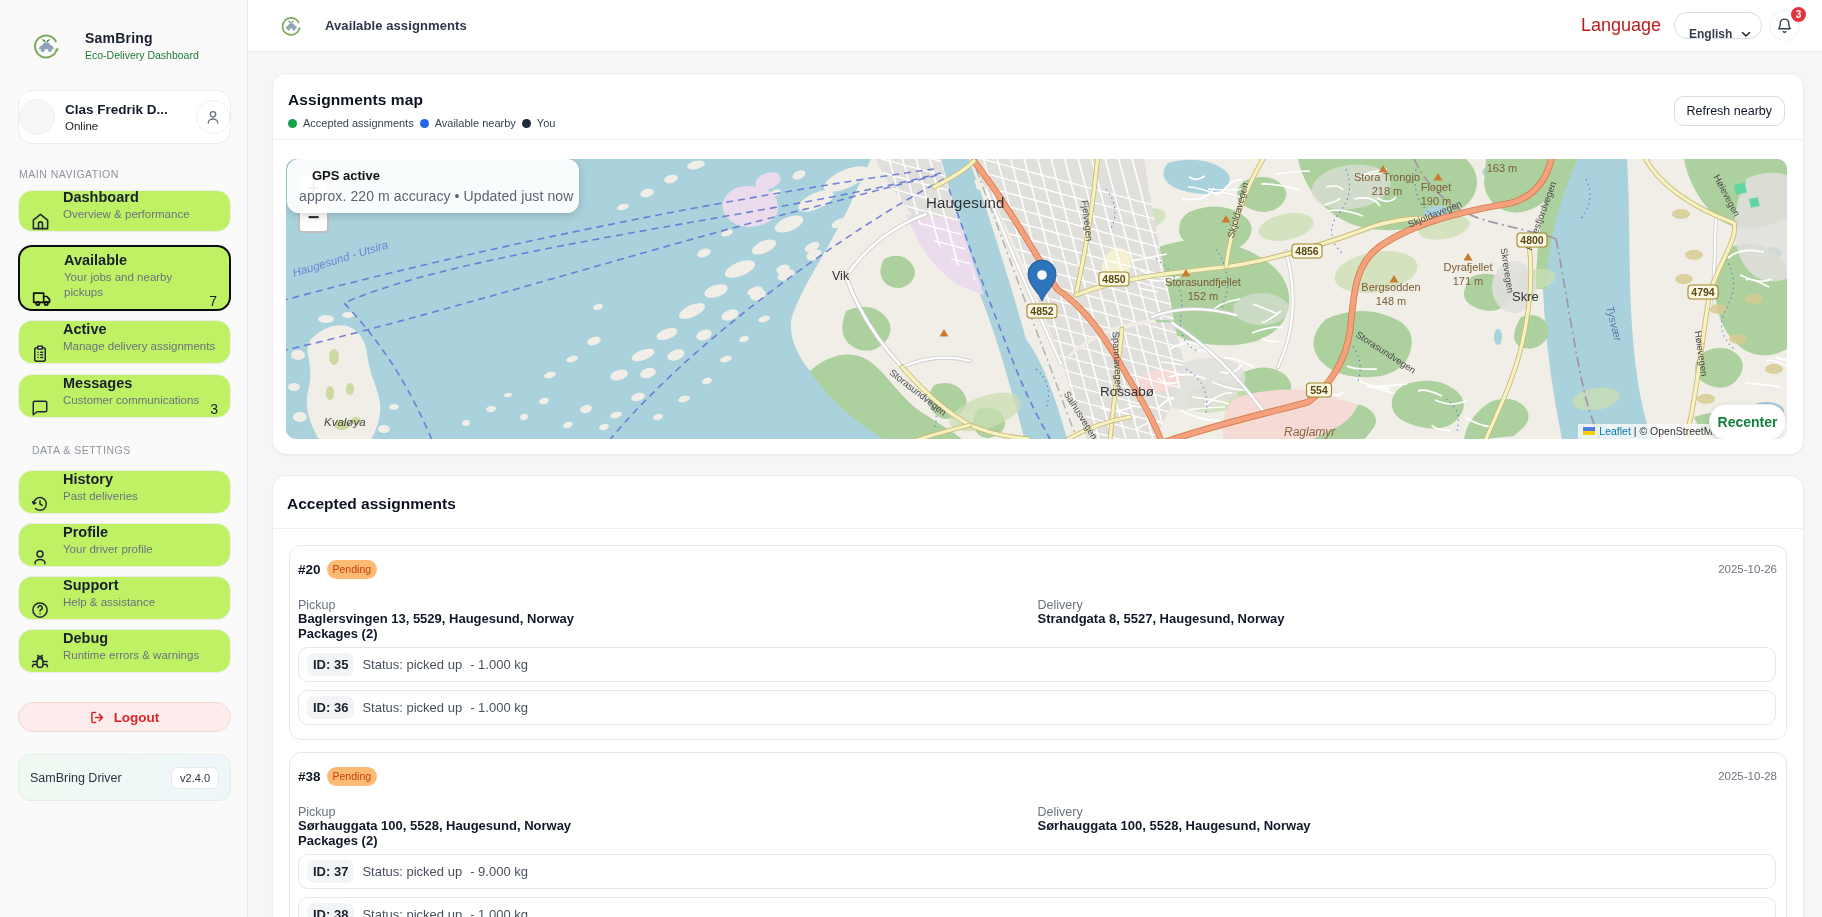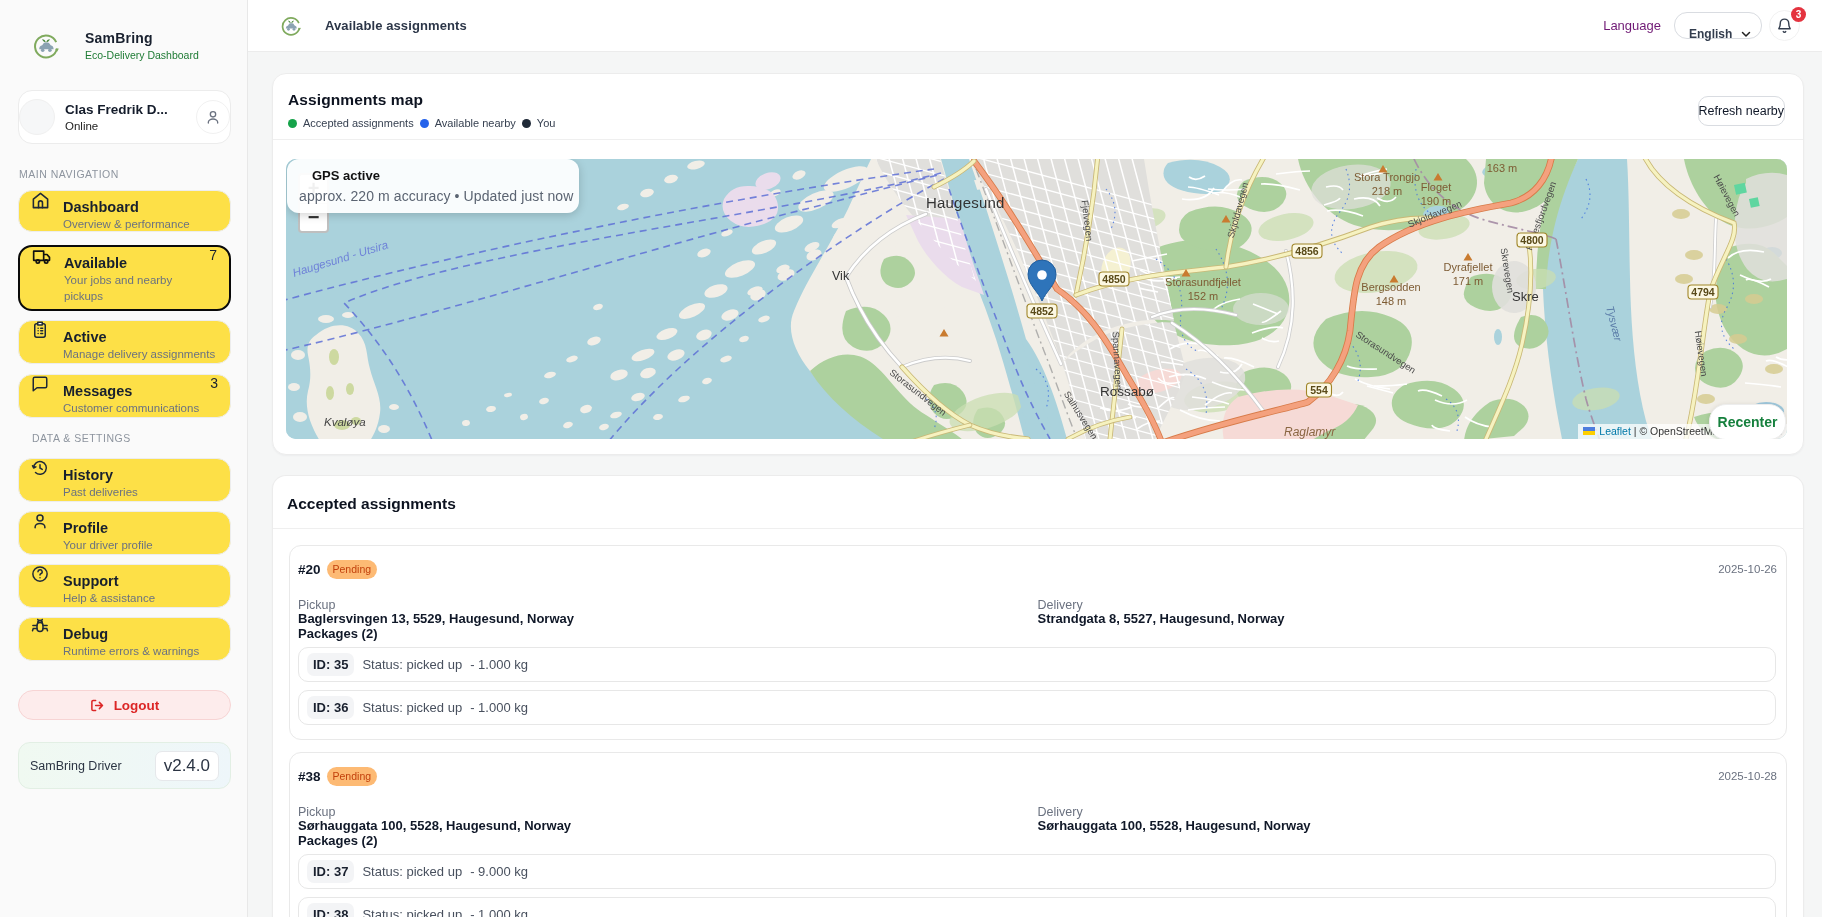--- a/index.html
+++ b/index.html
@@ -15,58 +15,58 @@
 .logo-text .t2 { font-size:10.5px; color:#1e7b34; margin-top:3px; }
 .user-card { margin-top:29px; background:#fff; border:1px solid #ececec; border-radius:14px;
   padding:9px 0; display:flex; align-items:center; height:54px; }
 .avatar { width:36px; height:36px; border-radius:50%; background:#f6f7f8; border:1px solid #f0f0f0; flex:0 0 auto;}
 .user-mid { flex:1; margin-left:10px; min-width:0;}
 .user-name { font-size:13.5px; font-weight:bold; color:#141c2b; white-space:nowrap;}
 .user-status { font-size:11.5px; color:#222; margin-top:3px;}
 .user-ic { width:34px; height:34px; border-radius:50%; border:1px solid #f1f1f1; display:flex; align-items:center; justify-content:center; flex:0 0 auto;}
 .nav-label { font-size:10.5px; color:#8d949e; letter-spacing:.5px; margin:24px 0 10px 1px; }
 .nav-item+.nav-label { margin:24px 0 14px 1px; }
-.nav-item { background:#fde047; border:1px solid #ededed; border-radius:14px; padding:0 12px;
-  display:flex; align-items:flex-start; margin-bottom:9px; }
+.nav-item { background:#bef264; border:1px solid #ededed; border-radius:14px; padding:0 12px;
+  display:flex; align-items:flex-end; margin-bottom:9px; }
 .nav-item .ic { width:20px; flex:0 0 auto; display:flex; color:#1f2937;}
 .nav-item .tx { flex:1; margin-left:12px; padding:8px 0;}
 .nav-item .t1 { font-size:14.5px; font-weight:bold; color:#18202e;}
 .nav-item .t2 { font-size:11.5px; color:#6b7280; margin-top:2px; line-height:1.35; white-space:nowrap;}
 .nav-item .badge { font-size:14px; color:#18202e; margin-left:6px;}
 .nav-item.active { border:2px solid #0a0a0a; margin-top:13px; margin-bottom:9px;}
 .logout { margin-top:29px; height:30px; border-radius:999px; background:#fdecec; border:1px solid #f7d4d4;
   display:flex; align-items:center; justify-content:center; color:#dc2626; font-size:13.5px; font-weight:bold;}
 .logout svg{ margin-right:9px; }
 .side-foot { margin-top:22px; height:47px; border-radius:12px; border:1px solid #e2efe4;
   background:linear-gradient(90deg,#f0f9f1,#eef6fa); display:flex; align-items:center; padding:0 11px;}
 .side-foot .a { flex:1; font-size:12.5px; color:#2b3443;}
-.side-foot .b { background:#fff; border:1px solid #e6e8eb; border-radius:7px; font-size:17px; color:#2b3443; padding:4px 8px;text-align:right;}
+.side-foot .b { background:#fff; border:1px solid #e6e8eb; border-radius:7px; font-size:11px; color:#2b3443; padding:4px 8px;text-align:right;}
 
 #header { position:fixed; left:248px; top:0; right:0; height:52px; background:#fff;
   border-bottom:1px solid #ececec; display:flex; align-items:center; padding:0 22px 0 33px; }
 #header .htitle { font-size:13px; font-weight:bold; color:#2c3648; margin-left:24px; letter-spacing:.1px;}
 #header .spacer { flex:1; }
-.lang-label { font-size:13px; color:#701a75; margin-right:13px;}
+.lang-label { font-size:18px; color:#b91c1c; margin-right:13px;}
 .lang-select { width:88px; height:27px; border:1px solid #d9dce1; border-radius:13px; display:flex; align-items:center;
   padding:16px 9px 0 14px; font-size:12px; color:#333d4e; font-weight:bold;}
 .lang-select .chev { margin-left:auto; }
 .bellwrap { position:relative; width:31px; height:31px; margin-left:7px; border-radius:50%;
   border:1px solid #f2f2f2; display:flex; align-items:center; justify-content:center;}
 .bellbadge { position:absolute; right:-7px; top:-4px; width:15px; height:15px; background:#e4333f; border-radius:50%;
   color:#fff; font-size:10px; font-weight:bold; display:flex; align-items:center; justify-content:center;}
 
 #content { position:absolute; left:248px; top:52px; right:0; padding:21px 18px 0 24px;}
 .card { background:#fff; border:1px solid #ececec; border-radius:14px; box-shadow:0 1px 2px rgba(16,24,40,.04);}
 .mapcard-head { position:relative; padding:17px 16px 10px 15px; border-bottom:1px solid #efefef;}
 .mapcard-head h2 { font-size:15.5px; font-weight:bold; color:#0d1320; letter-spacing:.1px;}
 .legend { display:flex; align-items:center; margin-top:8px; font-size:11px; color:#374151;}
 .legend .dot { width:9px; height:9px; border-radius:50%; margin-right:6px;}
 .legend span.item { display:flex; align-items:center; margin-right:6px;}
 .refresh-btn { position:absolute; right:18px; top:22px; height:30px; background:#fff; border:1px solid #d9dce1;
-  border-radius:10px; font-size:12.5px; color:#101828; display:flex; align-items:center; padding:0 0; font-weight:400;}
+  border-radius:10px; font-size:12.5px; color:#101828; display:flex; align-items:center; padding:0 12px; font-weight:400;}
 .mapbody { padding:18.5px 17px 15px 13px; }
 #map { position:relative; width:1501px; height:280px; border-radius:10px; overflow:hidden; background:#abd3dd;}
 #map svg.base { position:absolute; left:0; top:0; }
 .gps-tip { position:absolute; left:1px; top:0px; width:292px; height:54px; white-space:nowrap; background:rgba(255,255,255,.93);
   border-radius:12px; box-shadow:0 2px 10px rgba(0,0,0,.18); padding:9px 12px; z-index:30;}
 .gps-tip .l1 { font-size:13px; font-weight:bold; color:#111; margin-left:13px;}
 .gps-tip .l2 { font-size:14px; color:#5b6472; margin-top:5px; letter-spacing:.1px;}
 .zoomctl { position:absolute; left:12px; top:14px; width:31px; border-radius:4px; z-index:10;
   border:2px solid rgba(0,0,0,.25); background:#fff;}
 .zoomctl .zb { height:28px; display:flex; align-items:center; justify-content:center; font-size:20px; font-weight:bold; color:#333;}
@@ -172,21 +172,21 @@
         <svg width="18" height="18" viewBox="0 0 24 24" fill="none" stroke="#1f2937" stroke-width="2" stroke-linejoin="round" stroke-linecap="round">
           <path d="M21 15 a2 2 0 0 1 -2 2 H8 l-5 4 V5 a2 2 0 0 1 2 -2 h14 a2 2 0 0 1 2 2 z"></path>
         </svg>
       </span>
     <span class="tx">
         <div class="t1">Messages</div>
         <div class="t2">Customer communications</div>
       </span>
     <span class="badge">3</span>
   </div>
-  <div class="nav-label" style="margin-top:14px;padding-left:13px;">DATA &amp; SETTINGS</div>
+  <div class="nav-label" style="margin-top:26px;padding-left:13px;">DATA &amp; SETTINGS</div>
   <div class="nav-item" style="height:44px;">
     <span class="ic">
         <svg width="18" height="18" viewBox="0 0 24 24" fill="none" stroke="#1f2937" stroke-width="2" stroke-linecap="round">
           <path d="M3.5 12 a8.5 8.5 0 1 1 2.5 6 M3.5 12 l-1.5 -3 M3.5 12 l3 -1.5" stroke-linejoin="round"></path>
           <path d="M12 7.5 V12 l3 1.8"></path>
         </svg>
       </span>
     <span class="tx">
         <div class="t1">History</div>
         <div class="t2">Past deliveries</div>

